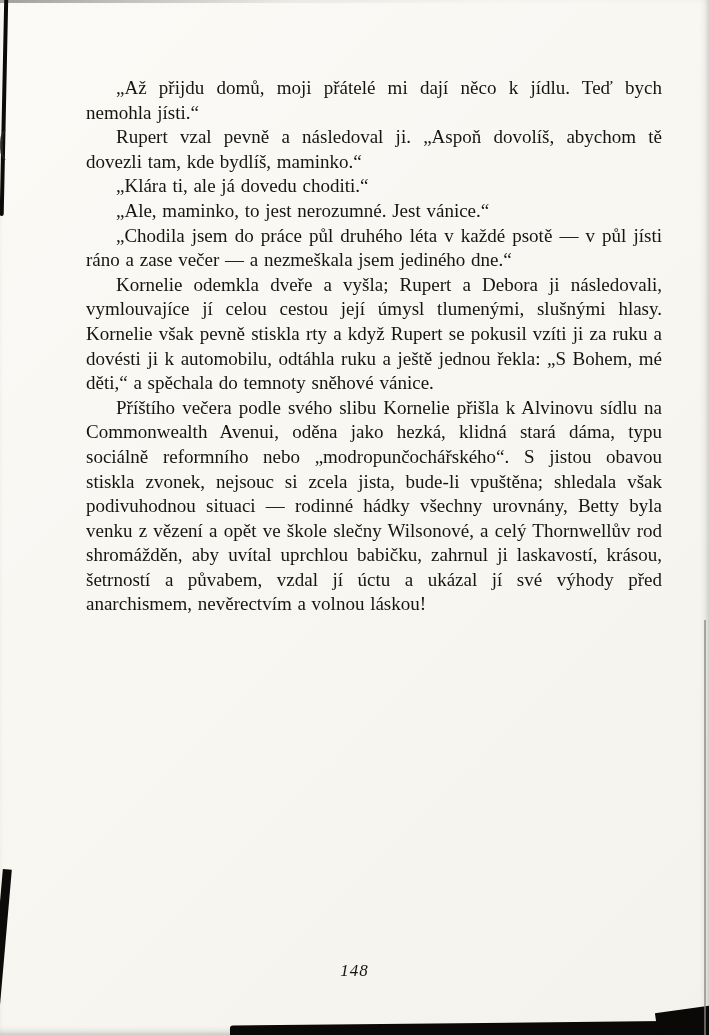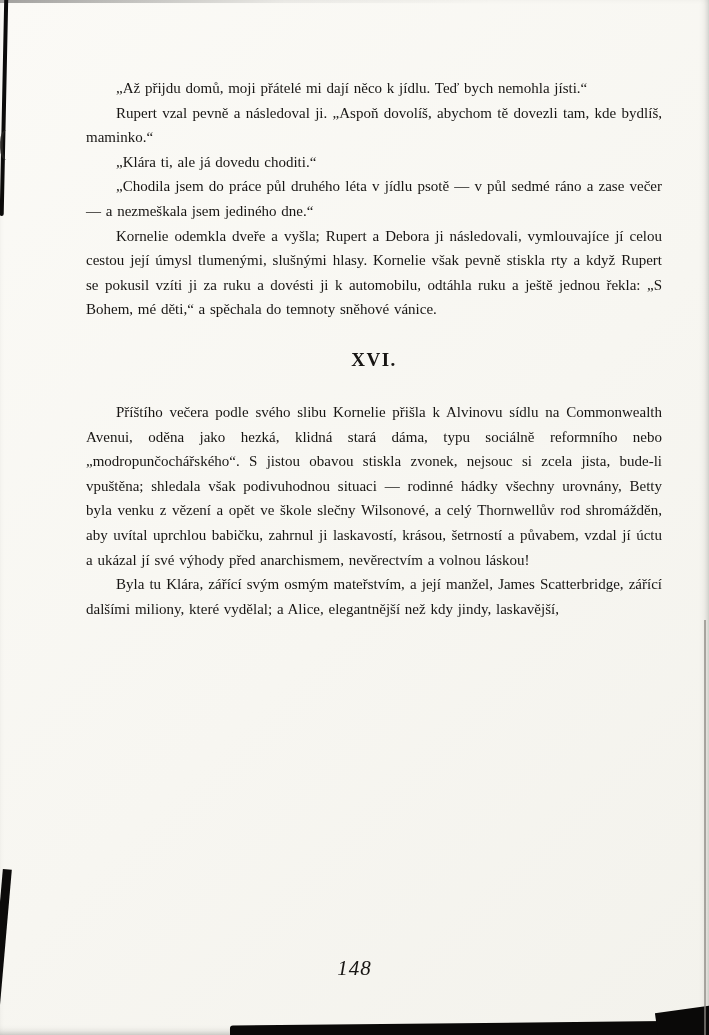--- a/index.html
+++ b/index.html
@@ -18,42 +18,42 @@
     box-shadow: inset -6px 0 10px -6px rgba(0,0,0,0.25), inset 0 -6px 10px -6px rgba(0,0,0,0.3);
   }
   .text-block {
     position: absolute;
     left: 86px;
     top: 76px;
     width: 576px;
   }
   .text-block p {
     margin: 0;
-    font-size: 15px;
+    font-size: 19px;
     line-height: 24.6px;
     text-align: justify;
     text-indent: 30px;
     word-spacing: 1px;
   }
   .chapter-heading {
     margin: 27px 0 29px 0;
     text-align: center;
     font-size: 19px;
     font-weight: bold;
     letter-spacing: 1.5px;
     text-indent: 0;
   }
   .page-number {
     position: absolute;
     left: 0;
     bottom: 54px;
     width: 100%;
     text-align: center;
     font-style: italic;
-    font-size: 21px;
+    font-size: 17px;
     letter-spacing: 1px;
   }
   
   .artifact { position: absolute; pointer-events: none; }
   .artifact-left-top {
     left: 2px; top: -6px;
     width: 4px; height: 222px;
     background: #0c0b0a;
     transform: rotate(1.2deg);
     border-radius: 2px;
@@ -98,25 +98,24 @@
 </style>
 </head>
 <body>
 
 <div class="scan-page">
 
   <div class="text-block">
     <p>„Až přijdu domů, moji přátelé mi dají něco k jídlu. Teď bych nemohla jísti.“</p>
     <p>Rupert vzal pevně a následoval ji. „Aspoň dovolíš, abychom tě dovezli tam, kde bydlíš, maminko.“</p>
     <p>„Klára ti, ale já dovedu choditi.“</p>
-    <p>„Chodila jsem do práce půl druhého léta v jídlu psotě — v půl sedmé ráno a zase večer — a nezmeškala jsem jediného dne.“</p>
+    <p>„Ale, maminko, to jest nerozumné. Jest vánice.“</p>
+    <p>„Chodila jsem do práce půl druhého léta v každé psotě — v půl jísti ráno a zase večer — a nezmeškala jsem jediného dne.“</p>
     <p>Kornelie odemkla dveře a vyšla; Rupert a Debora ji následovali, vymlouvajíce jí celou cestou její úmysl tlumenými, slušnými hlasy. Kornelie však pevně stiskla rty a když Rupert se pokusil vzíti ji za ruku a dovésti ji k automobilu, odtáhla ruku a ještě jednou řekla: „S Bohem, mé děti,“ a spěchala do temnoty sněhové vánice.</p>
-    <h2 class="chapter-heading">XVI.</h2>
     <p>Příštího večera podle svého slibu Kornelie přišla k Alvinovu sídlu na Commonwealth Avenui, oděna jako hezká, klidná stará dáma, typu sociálně reformního nebo „modropunčochářského“. S jistou obavou stiskla zvonek, nejsouc si zcela jista, bude-li vpuštěna; shledala však podivuhodnou situaci — rodinné hádky všechny urovnány, Betty byla venku z vězení a opět ve škole slečny Wilsonové, a celý Thornwellův rod shromážděn, aby uvítal uprchlou babičku, zahrnul ji laskavostí, krásou, šetrností a půvabem, vzdal jí úctu a ukázal jí své výhody před anarchismem, nevěrectvím a volnou láskou!</p>
-    <p>Byla tu Klára, zářící svým osmým mateřstvím, a její manžel, James Scatterbridge, zářící dalšími miliony, které vydělal; a Alice, elegantnější než kdy jindy, laskavější,</p>
   </div>
 
   <div class="page-number">148</div>
 
   <div class="artifact artifact-top-edge"></div>
   <div class="artifact artifact-left-top"></div>
   <div class="artifact artifact-left-mark"></div>
   <div class="artifact artifact-bottom-left"></div>
   <div class="artifact artifact-bottom-band"></div>
   <div class="artifact artifact-bottom-corner"></div>

